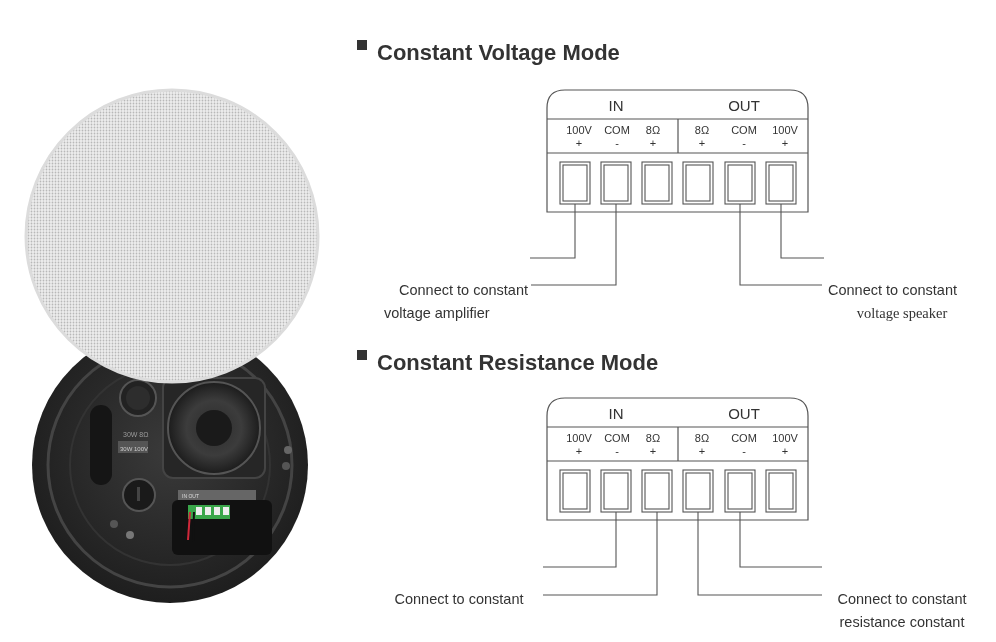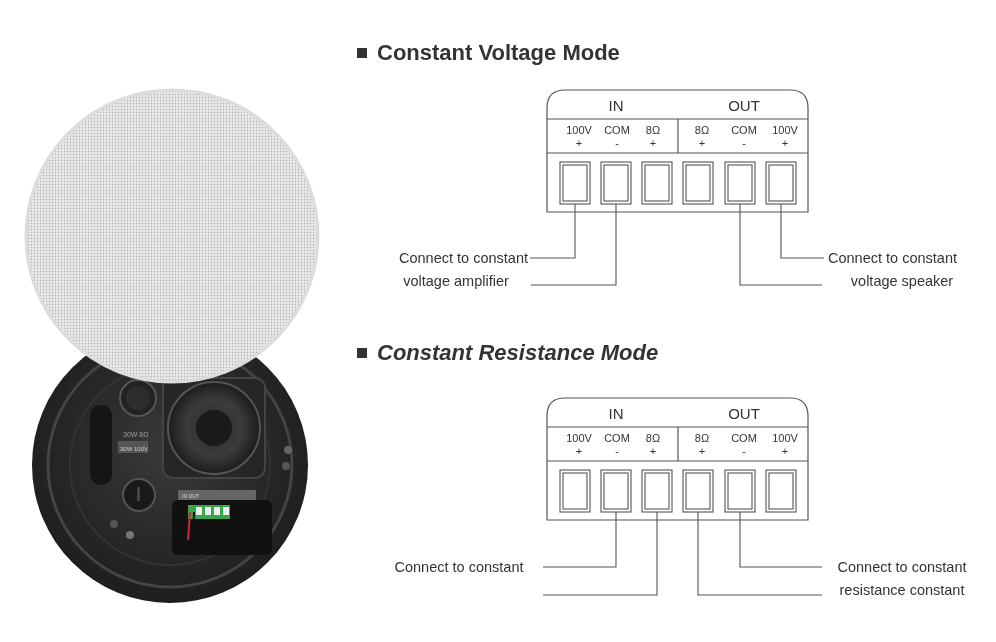--- a/index.html
+++ b/index.html
@@ -1,23 +1,23 @@
 <!DOCTYPE html>
 <html><head>
 <meta charset="utf-8">
 <style>
   html, body { margin:0; padding:0; background:#ffffff; }
   body { width:996px; height:642px; position:relative; overflow:hidden; font-family:"Liberation Sans", sans-serif; color:#333; }
-  .title { position:absolute; left:357px; font-weight:bold; font-size:22px; color:#333; display:flex; align-items:center; }
+  .title { position:absolute; left:357px; font-weight:bold; font-size:22px; color:#333; display:flex; }
   .title .bullet { width:10px; height:10px; background:#333; margin-right:10px; display:inline-block; }
   #title1 { top:40px; }
-  #title2 { top:340px;font-style:italic; }
+  #title2 { top:350px; }
   .photo { position:absolute; left:0; top:0; }
   svg text { font-family:"Liberation Sans", sans-serif; }
-  .callout { position:absolute; font-size:14.5px; color:#333; white-space:nowrap; line-height:23px; }
+  .callout { position:absolute; font-size:14.5px; color:#333; white-space:nowrap; line-height:23px;margin-top:32px; }
   .diagram { position:absolute; left:0; top:0; }
 </style>
 </head>
 <body>
 
 <svg class="photo" width="340" height="642" viewBox="0 0 340 642">
   <defs>
     <pattern id="mesh" width="3" height="3" patternUnits="userSpaceOnUse">
       <rect width="3" height="3" fill="#eeeeee"></rect>
       <circle cx="1.5" cy="1.5" r="0.9" fill="#b8b8b8"></circle>
@@ -160,25 +160,25 @@
       <polyline points="616,512 616,567 543,567"></polyline>
       <polyline points="657,512 657,595 543,595"></polyline>
       <polyline points="698,512 698,595 822,595"></polyline>
       <polyline points="740,512 740,567 822,567"></polyline>
     </g>
   </g>
 </svg>
 
 <div class="callout" style="left:384px; top:247px; text-align:right; width:144px;">
   <div>Connect to constant</div>
-  <div style="text-align:center;">voltage amplifier</div>
+  <div style="text-align:left;">voltage amplifier</div>
 </div>
 <div class="callout" style="left:828px; top:247px; width:148px;">
   <div>Connect to constant</div>
-  <div style="text-align:center;">voltage speaker</div>
+  <div style="text-align:center;font-family:Liberation Serif, serif;">voltage speaker</div>
 </div>
 <div class="callout" style="left:383px; top:556px; width:152px; text-align:center;">
   <div>Connect to constant</div>
 </div>
 <div class="callout" style="left:828px; top:556px; width:148px; text-align:center;">
   <div>Connect to constant</div>
   <div>resistance constant</div>
 </div>
 
 </body></html>

